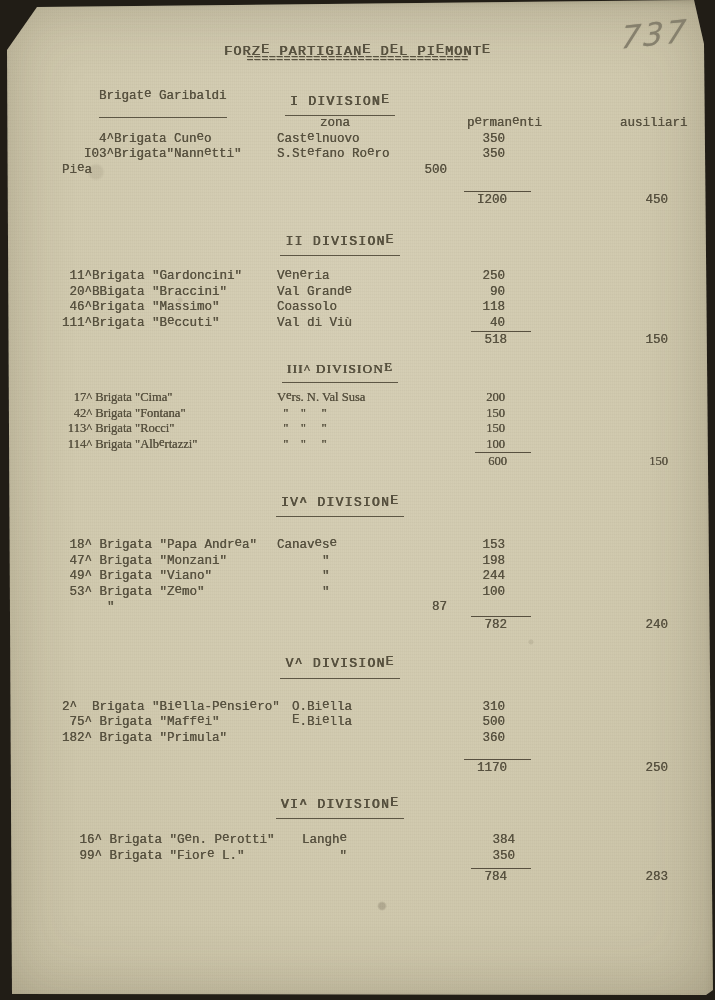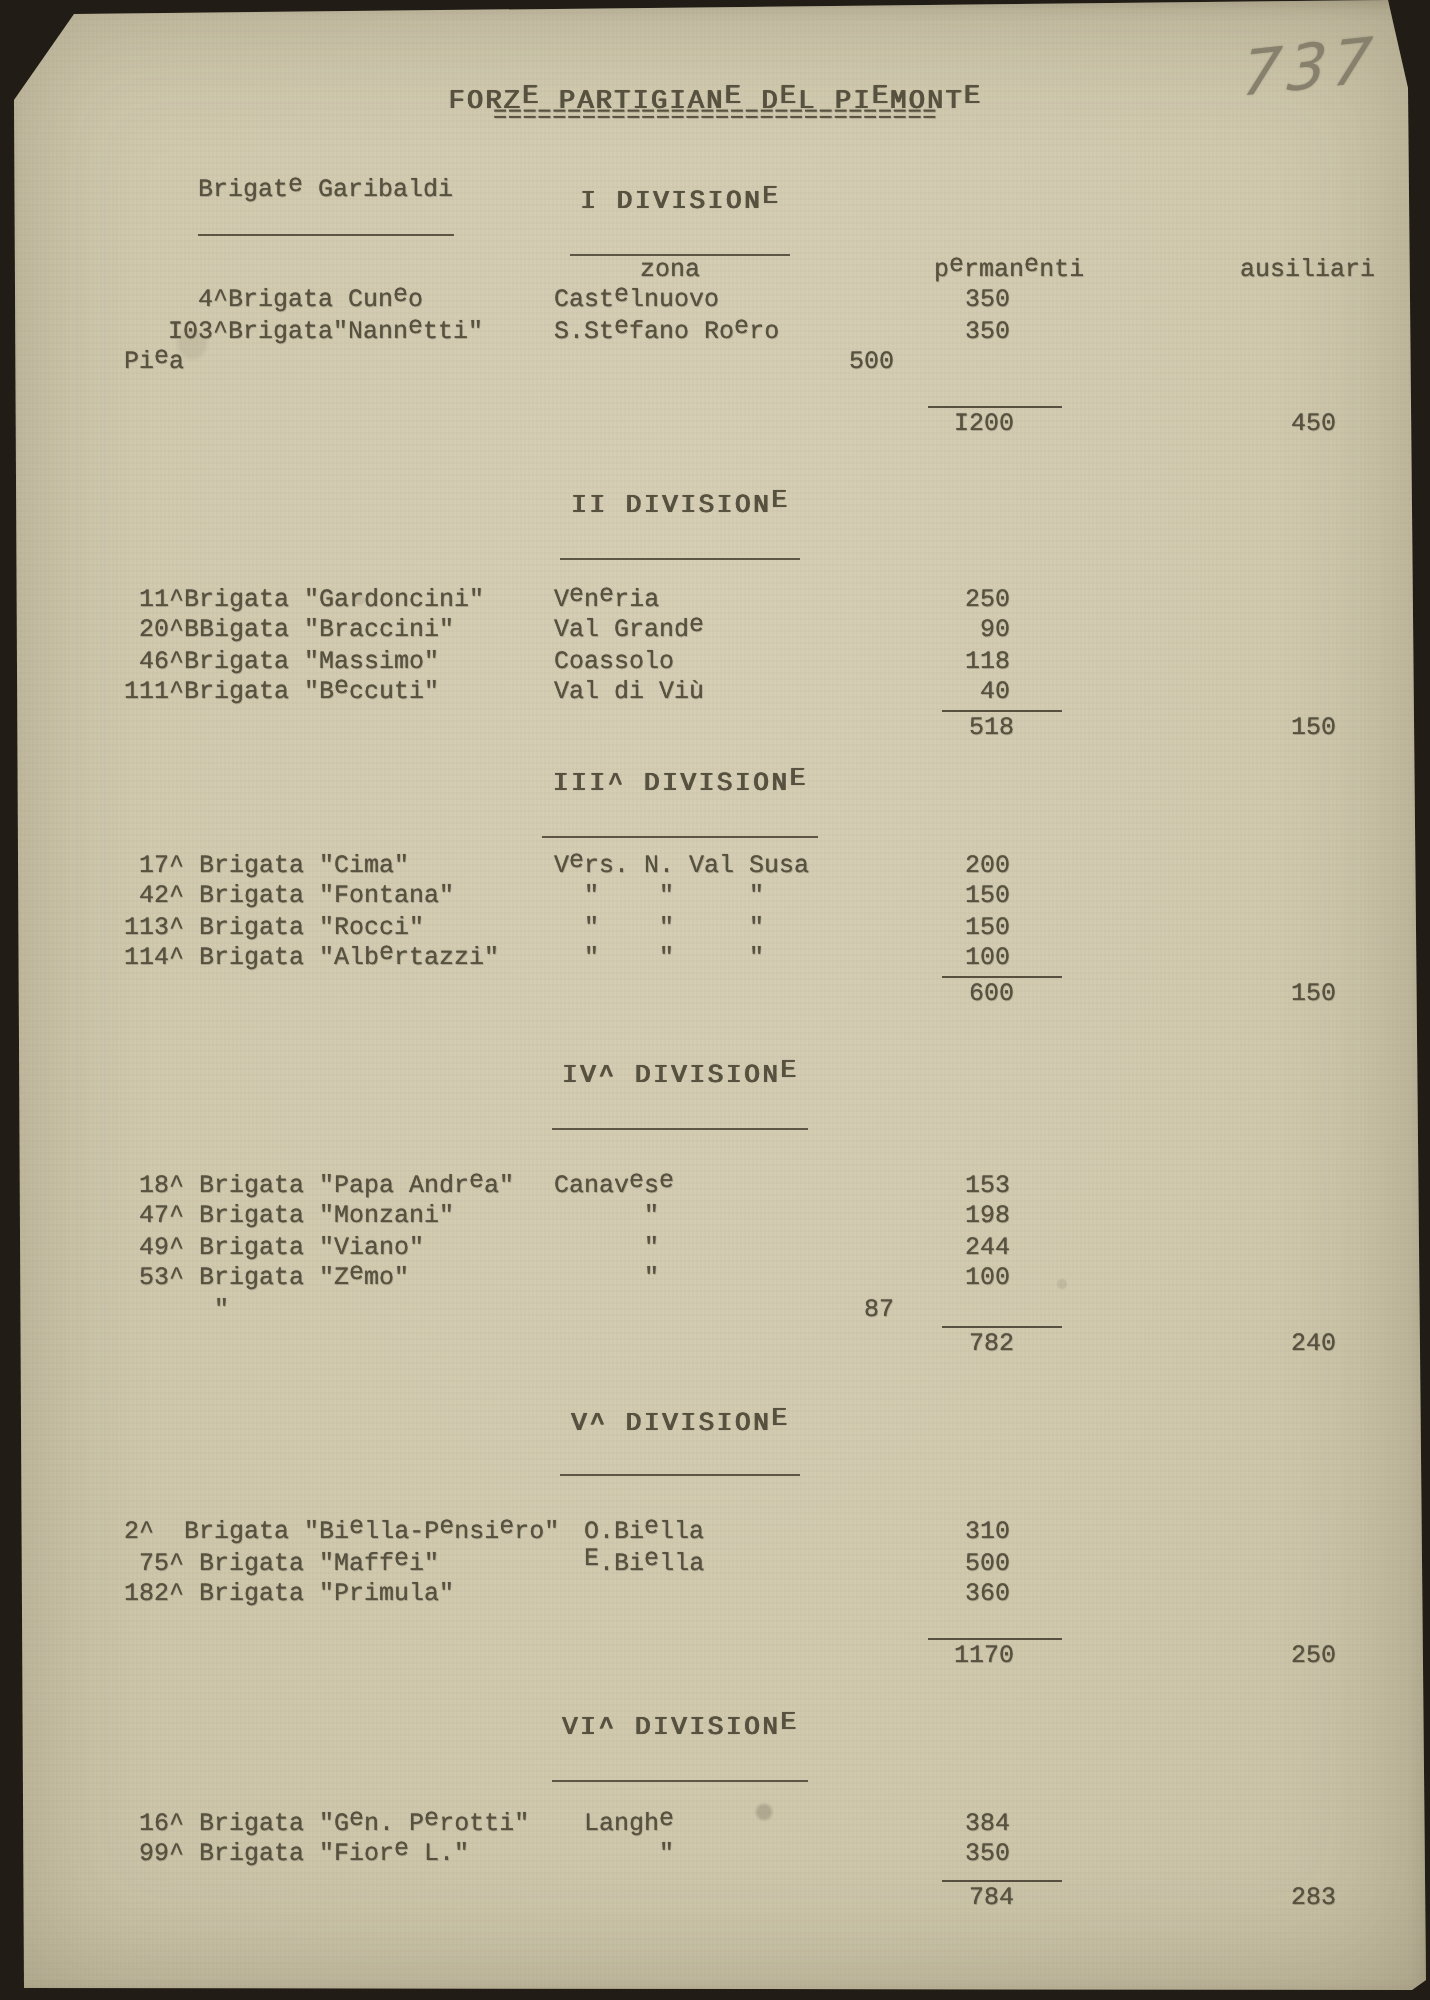--- a/index.html
+++ b/index.html
@@ -50,21 +50,21 @@
   .subtitle{
     margin:24px 0 0 99px;display:inline-block;white-space:pre;
     border-bottom:1.4px solid rgba(80,73,57,.9);padding-bottom:13px;
   }
   .subtitle-row{height:16px;}
 
   .division{position:relative;}
   .div-head-wrap{width:680px;text-align:center;}
   .div-head{
     display:inline-block;font-size:13px;letter-spacing:1.3px;white-space:pre;
-    border-bottom:1.4px solid rgba(80,73,57,.9);padding:0 5px 18px 5px;
+    border-bottom:1.4px solid rgba(80,73,57,.9);padding:0 5px 6px 5px;
     text-shadow:.6px 0 0 currentColor, 0 0 .4px rgba(87,81,63,.9);
   }
   .col-head{position:relative;height:15.5px;margin-left:62px;}
   .col-head .ch{position:absolute;white-space:pre;}
   .ch-zona{left:258px;}
   .ch-perm{left:405px;}
   .ch-aux{left:558px;}
 
   .row{
     display:grid;grid-template-columns:215px 170px 58px 163px;
@@ -78,24 +78,24 @@
   .perm{text-align:right;white-space:pre;}
   .aux{text-align:right;white-space:pre;}
   .total-row .perm{overflow:visible;}
   .total{
     display:inline-block;border-top:1.5px solid rgba(80,73,57,.95);
     padding:1px 24px 0 13px;margin-right:-26px;
   }
 
   .s0{margin-top:13px;}  .s0 .total-row{margin-top:13px;}
   .s1{margin-top:27px;}  .s1 .rows{margin-top:13px;}
-  .s2{margin-top:14px;}  .s2 .rows{margin-top:7px;}
+  .s2{margin-top:14px;font-family:Liberation Serif, serif;}  .s2 .rows{margin-top:7px;}
   .s3{margin-top:27px;}  .s3 .rows{margin-top:21px;}
   .s4{margin-top:25px;}  .s4 .rows{margin-top:21px;} .s4 .total-row{margin-top:13px;}
-  .s5{margin-top:22px;}  .s5 .rows{margin-top:14px;} .s5 .total-row{margin-top:4px;}
+  .s5{margin-top:22px;}  .s5 .rows{margin-top:14px;padding-left:10px;} .s5 .total-row{margin-top:4px;}
 </style>
 </head>
 <body>
 
 <div class="paper">
   <div class="texture"></div>
   <div class="handwritten">737</div>
   <div class="content ink">
     <div class="title-wrap">
       <span class="title">FORZ<span class="re">E</span> PARTIGIAN<span class="re">E</span> D<span class="re">E</span>L PI<span class="re">E</span>MONT<span class="re">E</span></span>

